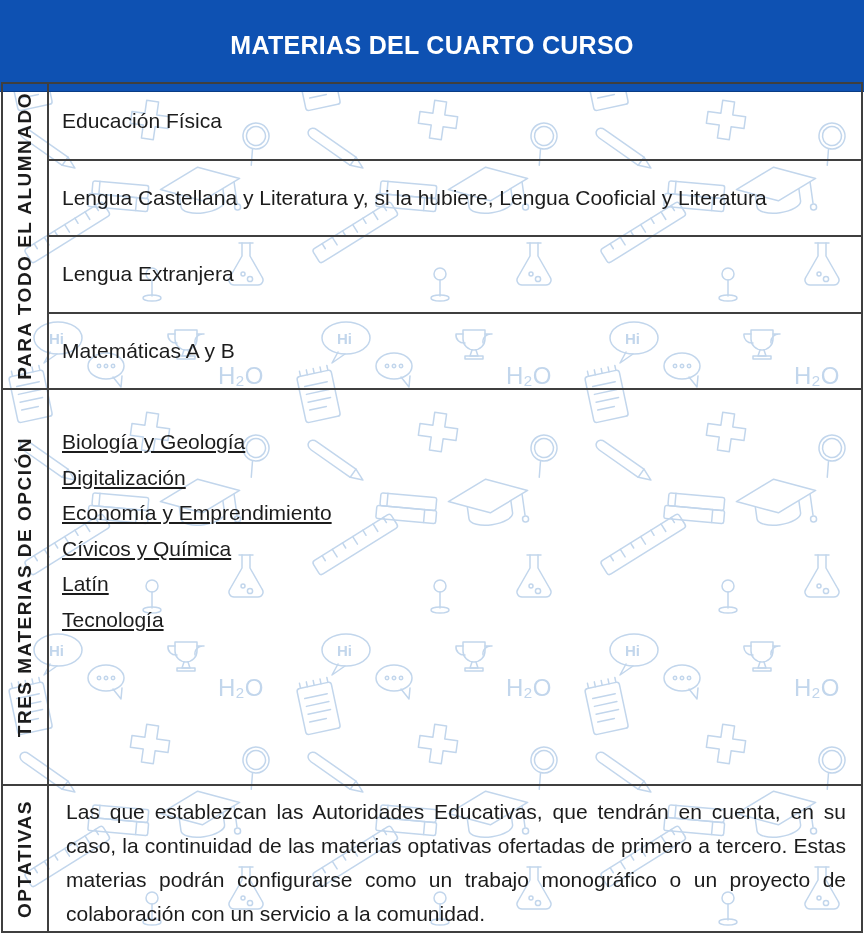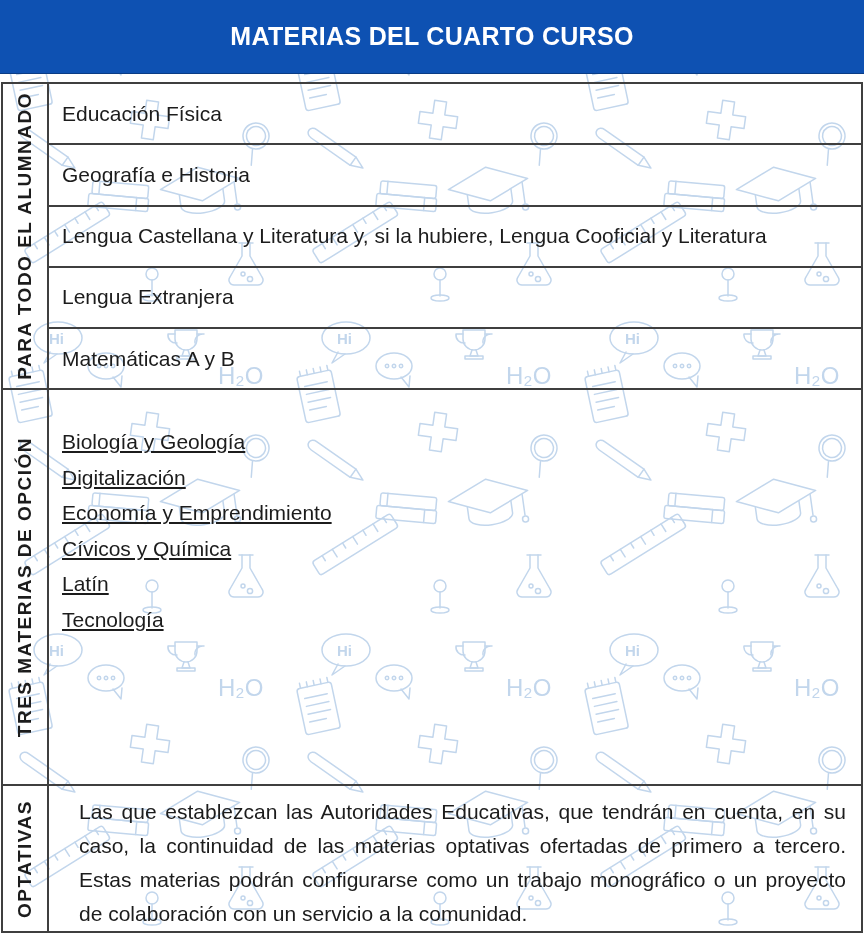--- a/index.html
+++ b/index.html
@@ -20,21 +20,21 @@
     color:var(--text);
   }
   
   .doodle-bg{position:absolute;top:0;left:0;z-index:0;}
   .tile{stroke:var(--doodle);fill:none;stroke-width:1.5;stroke-linecap:round;stroke-linejoin:round;}
   .doodle-text{font-family:"Liberation Sans","DejaVu Sans",sans-serif;fill:var(--doodle);stroke:none;font-size:15px;font-weight:bold;}
   .doodle-text-lg{font-size:24px;font-weight:normal;}
   
   .content{position:absolute;inset:0;z-index:1;}
   .header{
-    position:absolute;top:0;left:0;width:864px;height:74px;
+    position:absolute;top:0;left:0;width:864px;height:92px;
     background:var(--header_bg);
     display:flex;align-items:center;justify-content:center;
     box-sizing:border-box;border-bottom:1px solid #0a3c85;
   }
   .header-title{
     color:var(--header_text);
     font-size:25px;font-weight:bold;letter-spacing:.3px;
   }
   .table{
     position:absolute;top:82px;left:1px;width:862px;height:851px;
@@ -61,21 +61,21 @@
   .row{
     flex:1;display:flex;align-items:center;
     box-sizing:border-box;border-top:2px solid var(--border);
     padding-left:13px;padding-right:6px;
     font-size:21px;white-space:nowrap;
   }
   .row:first-child{border-top:none;}
   .list{padding:34px 10px 0 13px;text-decoration:underline;}
   .list-item{font-size:21px;line-height:35.5px;white-space:nowrap;}
   .paragraph{
-    padding:9px 15px 0 30px;
+    padding:9px 15px 0 17px;
     font-size:21px;line-height:34px;
     text-align:justify;
   }
 </style>
 </head>
 <body>
 
 <div class="page">
 
   <svg class="doodle-bg" width="864" height="935" viewBox="0 0 864 935" aria-hidden="true">
@@ -176,21 +176,20 @@
     </div>
 
     <div class="table">
 
       <div class="section section-core">
         <div class="label-cell">
           <span class="vlabel">PARA TODO EL ALUMNADO</span>
         </div>
         <div class="section-content rows">
           <div class="row">Educación Física</div>
-          <div class="row">Geografía e Historia</div>
           <div class="row">Lengua Castellana y Literatura y, si la hubiere, Lengua Cooficial y Literatura</div>
           <div class="row">Lengua Extranjera</div>
           <div class="row">Matemáticas A y B</div>
         </div>
       </div>
 
       <div class="section section-option">
         <div class="label-cell">
           <span class="vlabel">TRES MATERIAS DE OPCIÓN</span>
         </div>

